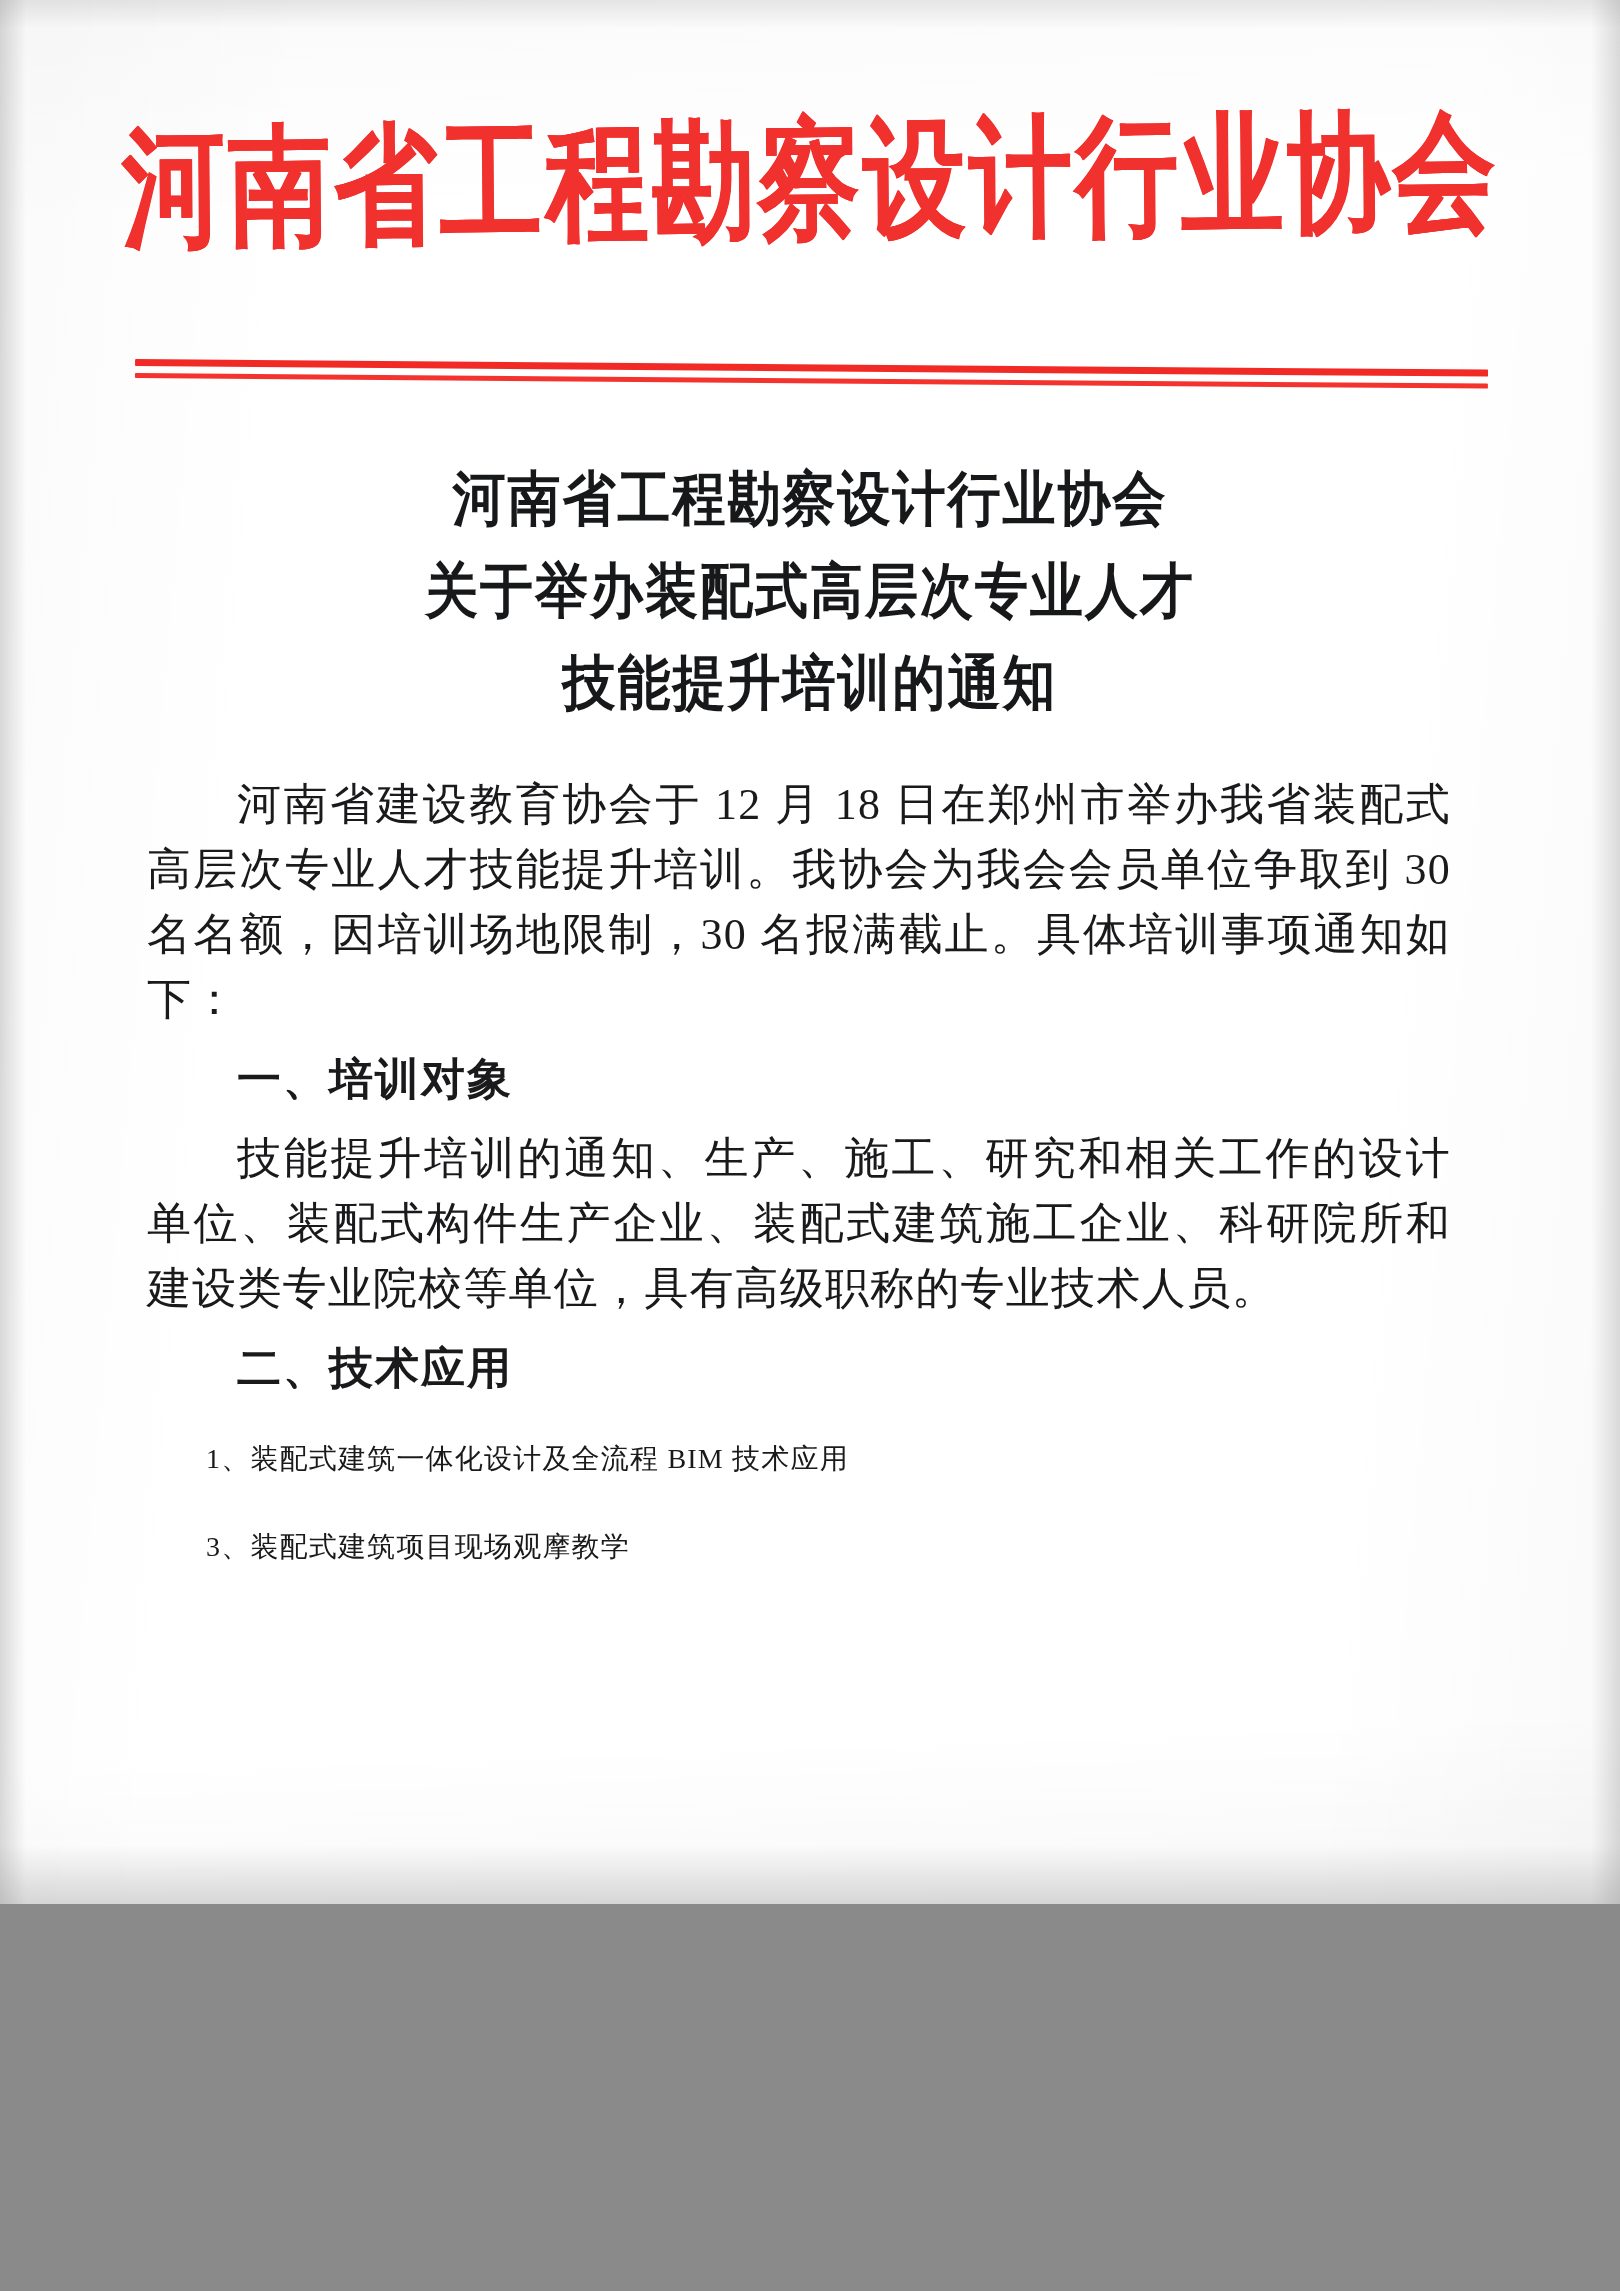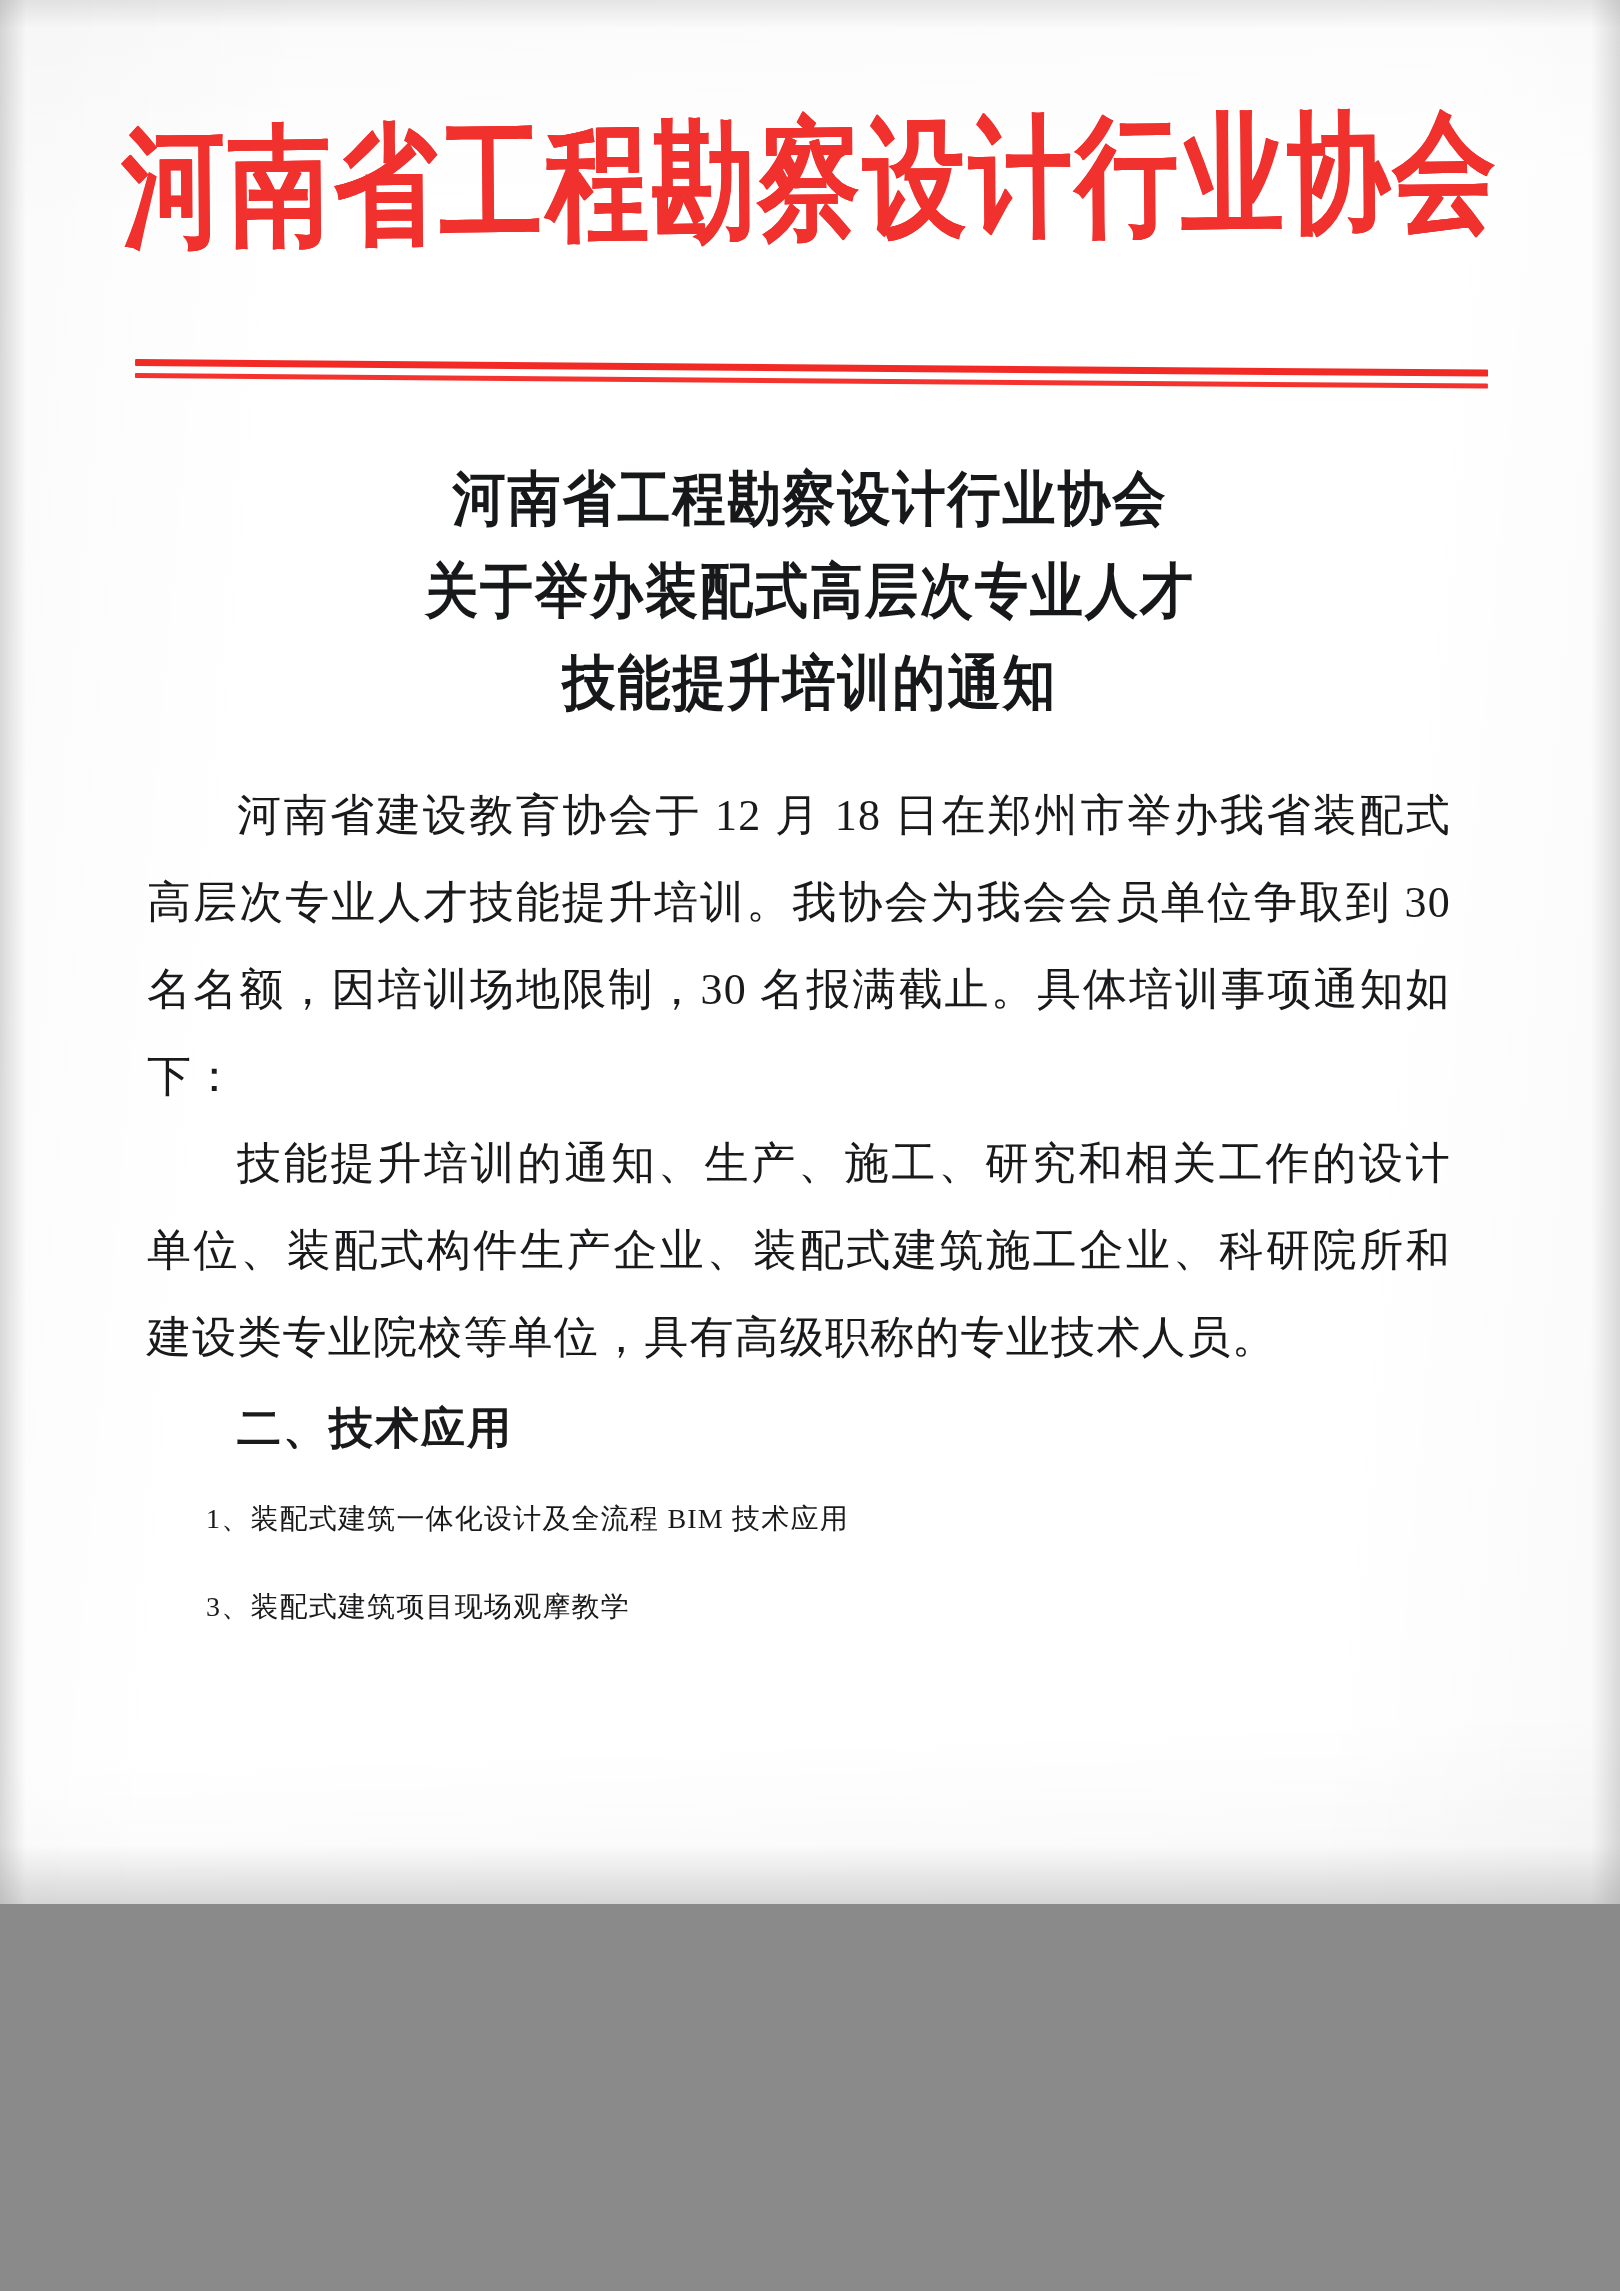--- a/index.html
+++ b/index.html
@@ -104,21 +104,21 @@
   .body-block {
     position: absolute;
     left: 147px;
     top: 772px;
     width: 1304px;
     color: #1a1a1c;
   }
   .p {
     font-family: "Liberation Serif", "DejaVu Serif", serif;
     font-size: 44px;
-    line-height: 87px;
+    line-height: 65px;
     letter-spacing: 1.2px;
     text-align: justify;
     text-align-last: left;
     margin: 0;
     white-space: pre-wrap;
   }
   .p.indent { text-indent: 90px; }
   .heading {
     font-family: "Liberation Sans", "DejaVu Sans", sans-serif;
     font-size: 44px;
@@ -199,20 +199,21 @@
     <div class="tline">河南省工程勘察设计行业协会</div>
     <div class="tline">关于举办装配式高层次专业人才</div>
     <div class="tline">技能提升培训的通知</div>
   </div>
 
   <div class="body-block">
 
 
     <p class="p indent">河南省建设教育协会于 12 月 18 日在郑州市举办我省装配式高层次专业人才技能提升培训。我协会为我会会员单位争取到 30 名名额，因培训场地限制，30 名报满截止。具体培训事项通知如下：</p>
 
+    <h2 class="heading">一、培训对象</h2>
     <p class="p indent">技能提升培训的通知、生产、施工、研究和相关工作的设计单位、装配式构件生产企业、装配式建筑施工企业、科研院所和建设类专业院校等单位，具有高级职称的专业技术人员。</p>
 
     <h2 class="heading">二、技术应用</h2>
     <p class="item">1、装配式建筑一体化设计及全流程 BIM 技术应用</p>
     <p class="item">3、装配式建筑项目现场观摩教学</p>
 
 
   </div>
 
   <div class="rule-bottom">

